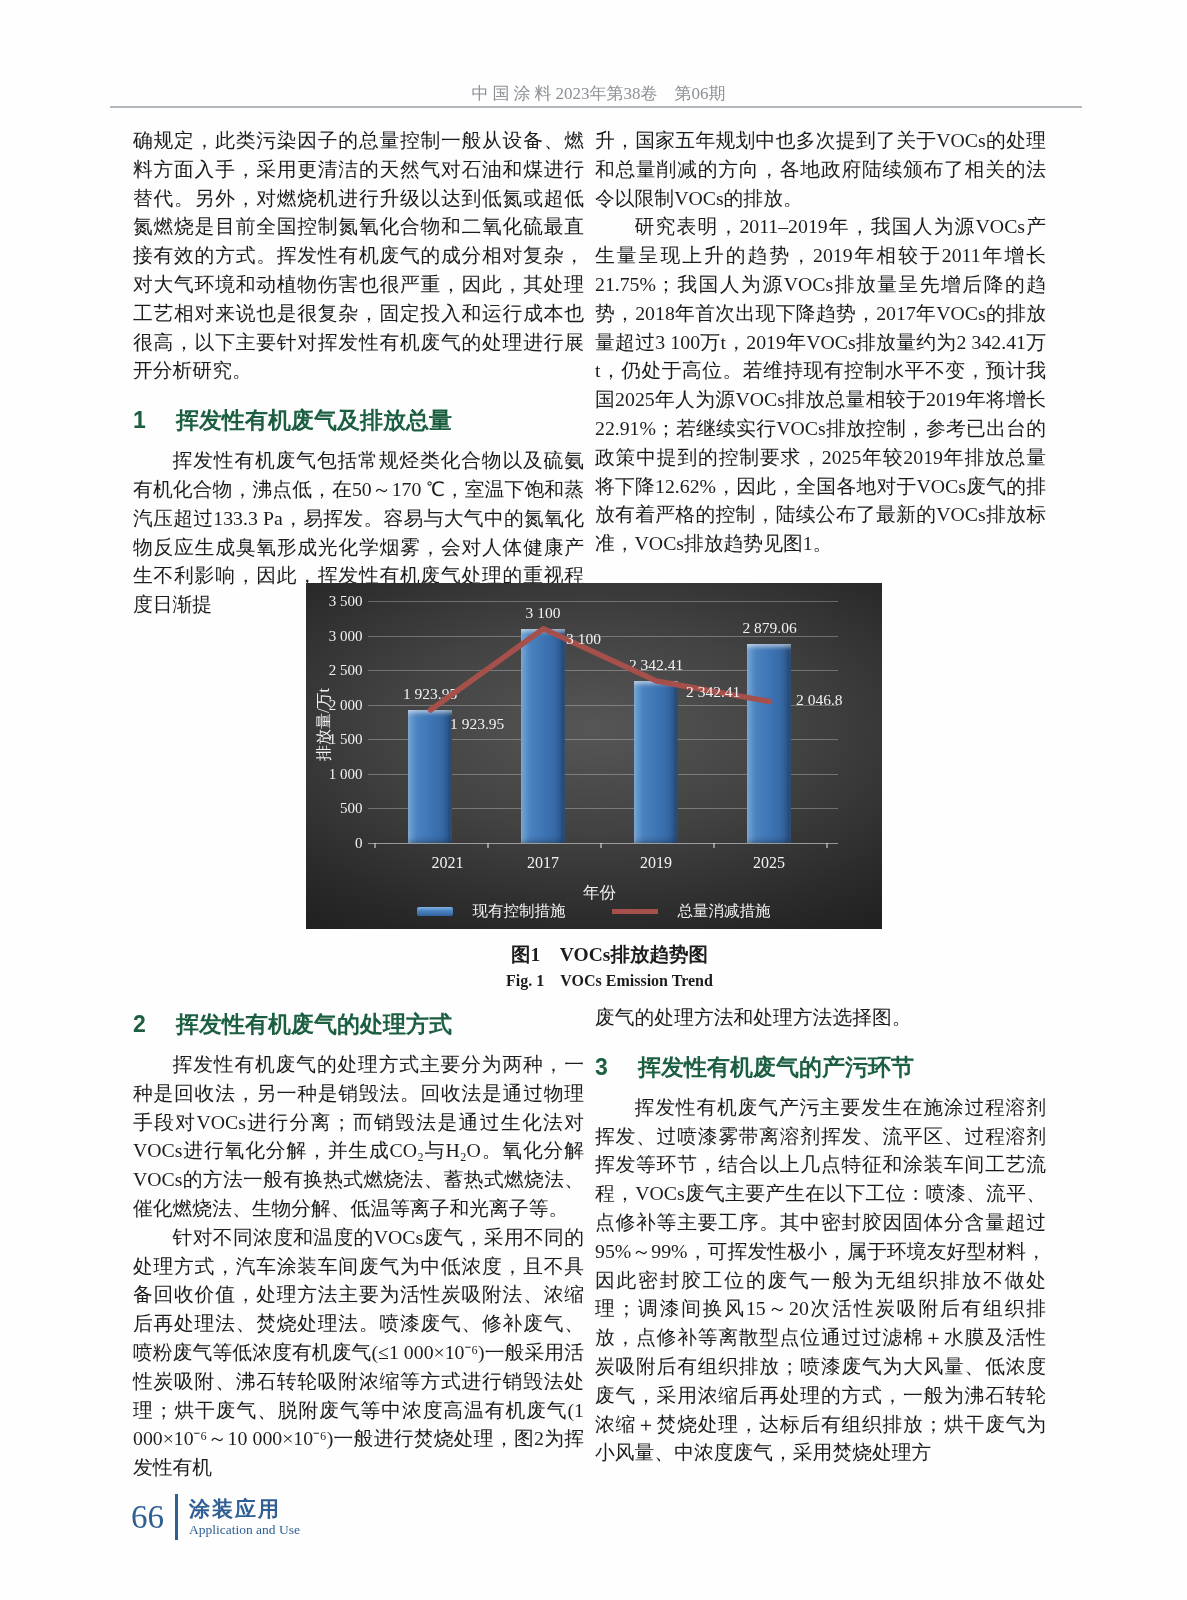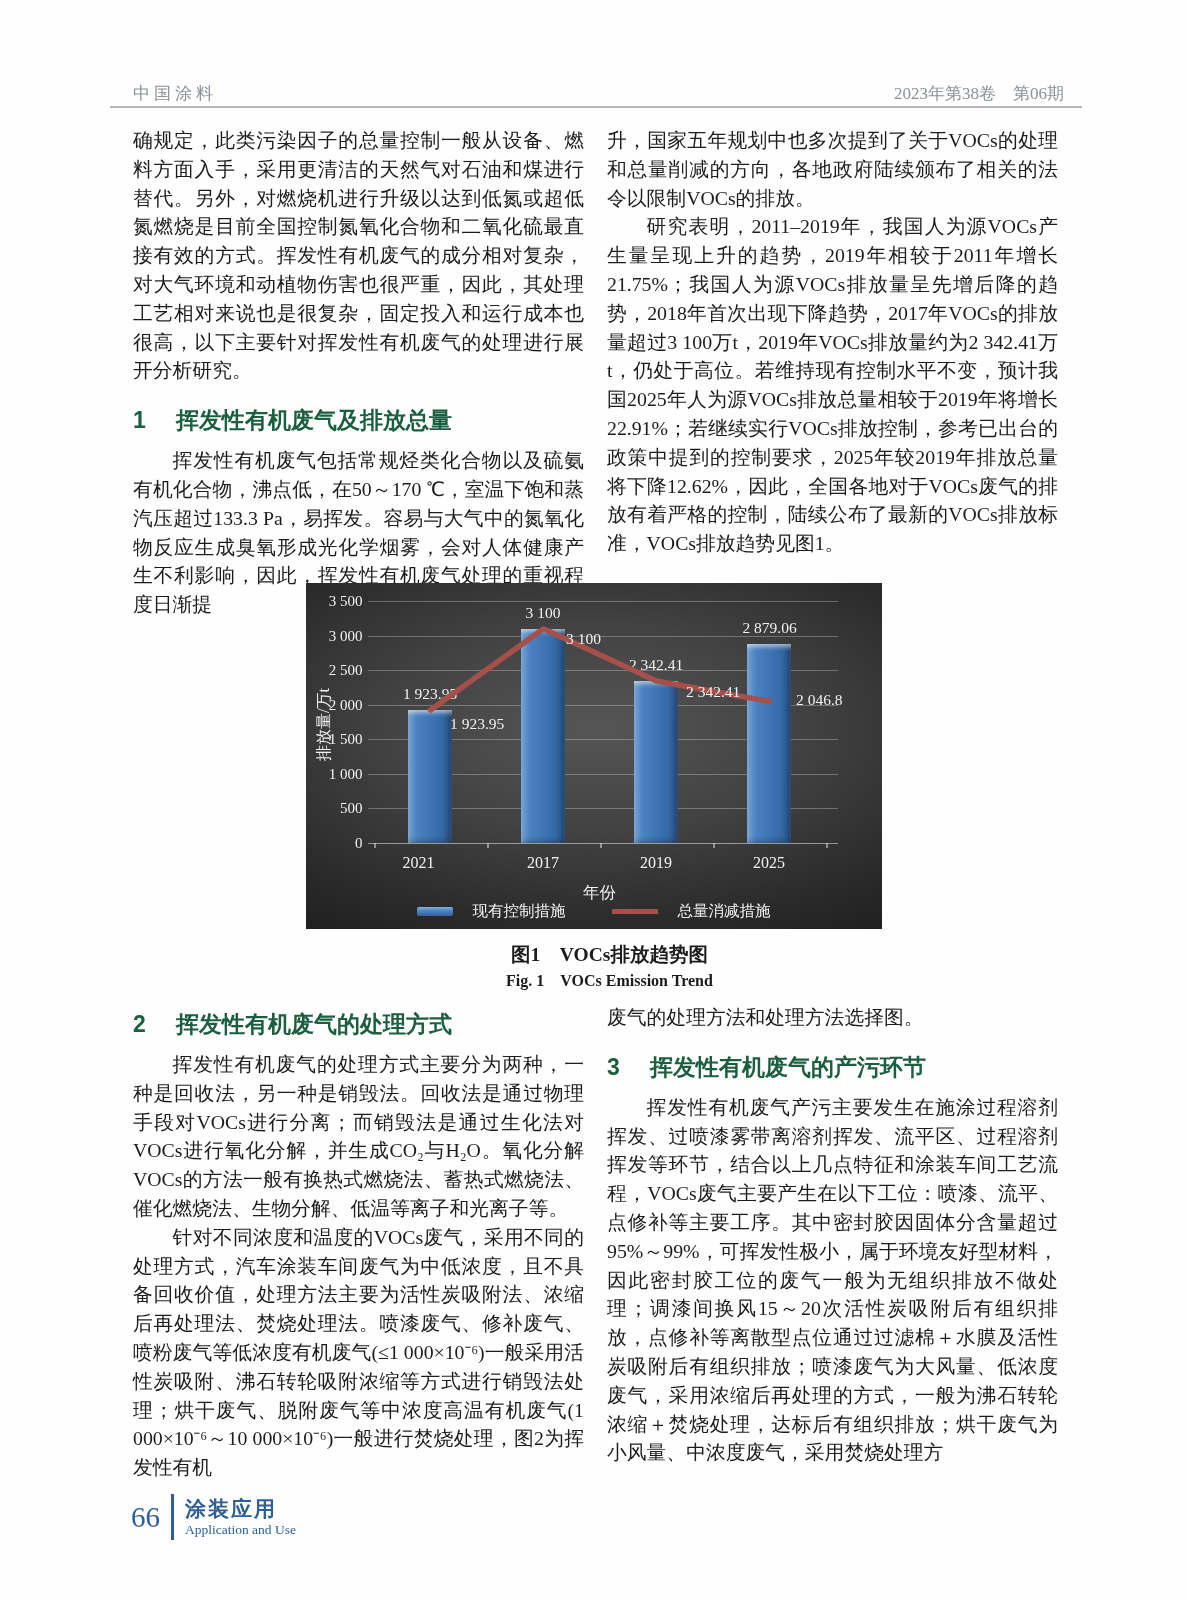--- a/index.html
+++ b/index.html
@@ -1,26 +1,26 @@
 <!DOCTYPE html>
 <html><head>
 <meta charset="utf-8">
 <style>
   html,body{margin:0;padding:0;background:#ffffff;}
   .page{position:relative;width:1187px;height:1600px;margin:0 auto;background:#fefefe;
         font-family:"Liberation Serif",serif;color:#1c1c1c;overflow:hidden;}
 
   
   .header{position:absolute;top:82px;left:133px;width:931px;display:flex;
-          justify-content:space-between;align-items:flex-end;color:#8b9196;font-size:17px;}
+          justify-content:center;align-items:flex-end;color:#8b9196;font-size:17px;}
   .header .journal{letter-spacing:4px;}
   .header-rule{position:absolute;top:106px;left:110px;width:972px;border-top:2px solid #b3b8bc;}
 
   
-  .cols{position:absolute;left:133px;width:931px;display:flex;gap:23px;}
+  .cols{position:absolute;left:133px;width:931px;display:flex;gap:11px;}
   .cols-top{top:126px;}
   .cols-bottom{top:1003px;}
   .col{width:451px;}
   .body-p{margin:0;font-size:19.8px;line-height:28.8px;text-align:justify;}
   .indent{text-indent:2em;}
   .sec-h{display:flex;margin:20px 0 11px 0;color:#1b5e40;
          font-family:"Liberation Sans",sans-serif;font-weight:bold;font-size:23px;line-height:30px;}
   .col > .sec-h:first-child{margin-top:6px;}
   .h-num{width:43px;flex:0 0 43px;}
 
@@ -52,21 +52,21 @@
   .legend-line-swatch{display:inline-block;width:46px;height:5px;background:#a5504b;margin-left:26px;}
   .trend-svg{position:absolute;left:0;top:0;}
 
   
   .caption{position:absolute;top:941px;left:16px;width:100%;text-align:center;font-weight:bold;}
   .caption .zh{font-size:19.5px;line-height:27px;}
   .caption .en{font-size:16px;line-height:26px;}
 
   
   .footer{position:absolute;top:1494px;left:131px;display:flex;align-items:center;color:#2f5f93;}
-  .footer .pagenum{font-size:29px;margin-right:11px;}
+  .footer .pagenum{font-size:33px;margin-right:11px;}
   .footer .vbar{width:3px;height:46px;background:#2f5f93;margin-right:11px;}
   .footer .sec-zh{font-family:"Liberation Sans",sans-serif;font-weight:bold;font-size:21px;
                   letter-spacing:2px;line-height:24px;}
   .footer .sec-en{font-size:13.5px;line-height:17px;}
 </style>
 </head>
 <body>
 
 <div class="page">
 
@@ -116,21 +116,21 @@
       <div class="grid-line" style="top: 18px;"></div>
       <div class="ytick" style="top: 9px;">3 500</div>
       <div class="axis-line" style="top: 260px;"></div>
       <div class="axis-tick" style="left: 68px; top: 260px;"></div>
       <div class="axis-tick" style="left: 181px; top: 260px;"></div>
       <div class="axis-tick" style="left: 294px; top: 260px;"></div>
       <div class="axis-tick" style="left: 407px; top: 260px;"></div>
       <div class="axis-tick" style="left: 520px; top: 260px;"></div>
       <div class="bar" style="left: 102.5px; top: 126.973px; height: 133.027px;"></div>
       <div class="dlabel bar-label" style="left: 124.5px; top: 101.973px;">1 923.95</div>
-      <div class="xtick" style="left: 113px; top: 271px;">2021</div>
+      <div class="xtick" style="left: 142px; top: 271px;">2021</div>
       <div class="bar" style="left: 215.5px; top: 45.6571px; height: 214.343px;"></div>
       <div class="dlabel bar-label" style="left: 237.5px; top: 20.6571px;">3 100</div>
       <div class="xtick" style="left: 237.5px; top: 271px;">2017</div>
       <div class="bar" style="left: 328.5px; top: 98.0391px; height: 161.961px;"></div>
       <div class="dlabel bar-label" style="left: 350.5px; top: 73.0391px;">2 342.41</div>
       <div class="xtick" style="left: 350.5px; top: 271px;">2019</div>
       <div class="bar" style="left: 441.5px; top: 60.9336px; height: 199.066px;"></div>
       <div class="dlabel bar-label" style="left: 464px; top: 35.9336px;">2 879.06</div>
       <div class="xtick" style="left: 463.5px; top: 271px;">2025</div>
       <svg width="576" height="346" class="trend-svg">

